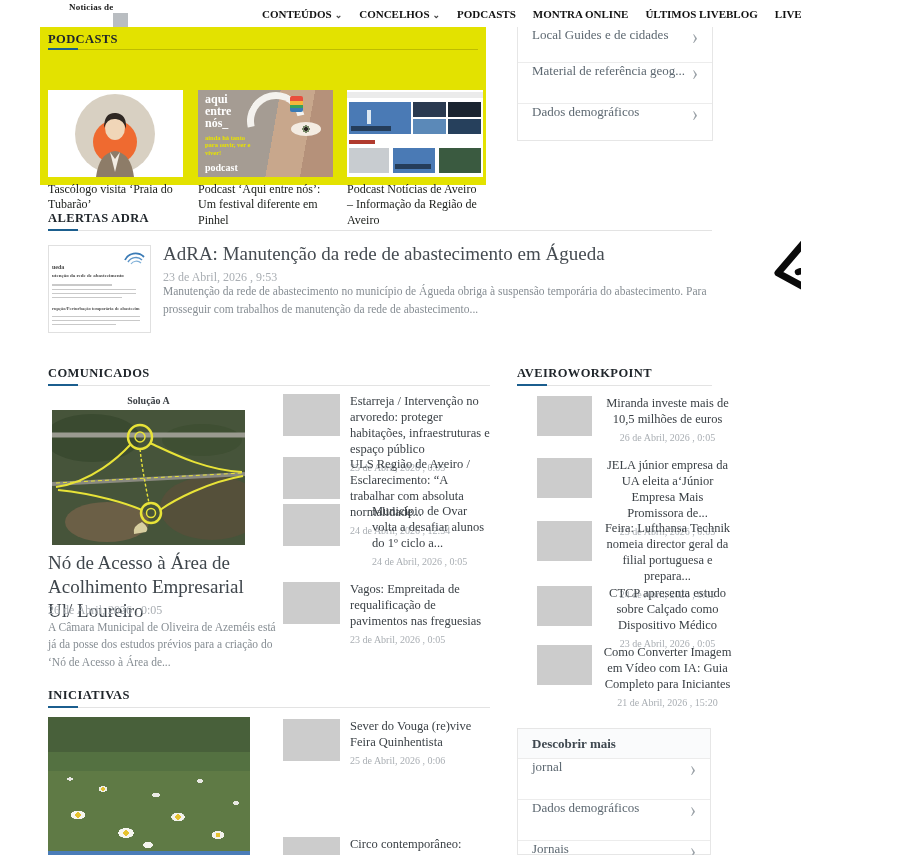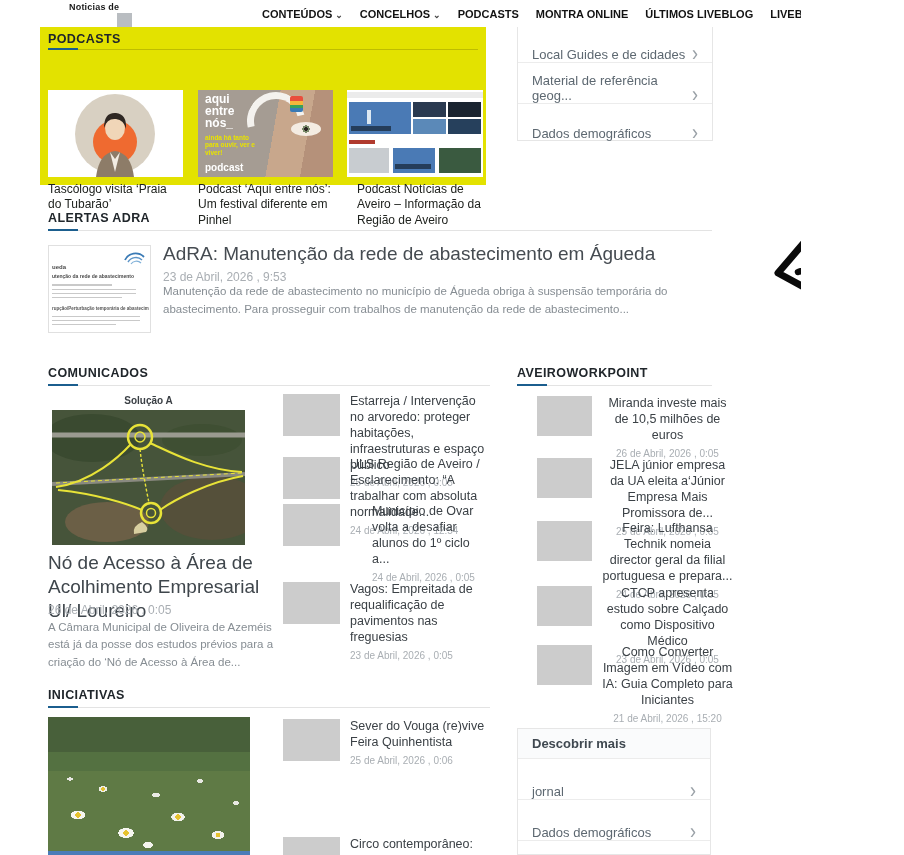--- a/index.html
+++ b/index.html
@@ -1,17 +1,17 @@
 <!DOCTYPE html>
 <html><head>
 <meta charset="utf-8">
 <style>
   html,body{margin:0;padding:0;background:#fff;}
   .page{position:relative;width:801px;height:855px;overflow:hidden;
-        font-family:Liberation Sans, sans-serif;background:#fff;}
+        font-family:Liberation Serif, serif;background:#fff;}
 
   
   .topbar{position:absolute;left:0;top:0;width:904px;height:27px;background:#fff;}
   .logo{position:absolute;left:68px;top:2px;}
   .logo-top{font-size:9px;font-weight:bold;color:#1a1a1a;letter-spacing:.2px;margin-left:1px;}
   .logo-row{display:flex;align-items:stretch;margin-top:1px;}
   .logo-name{background:#2f6cb4;color:#fff;font-weight:bold;font-size:13px;padding:0 4px 1px 3px;line-height:14px;margin-top:32px;}
   .logo-tri{width:15px;background:#b9bdc1;margin-left:2px;position:relative;}
   .logo-tri::after{content:"";position:absolute;left:3px;bottom:3px;border-left:5px solid transparent;
         border-right:5px solid transparent;border-bottom:9px solid #f2f2f2;}
@@ -35,21 +35,21 @@
   .p2-text{position:absolute;left:7px;top:4px;color:#fff;font-weight:bold;font-size:12px;line-height:.98;}
   .p2-tag{position:absolute;left:7px;top:44px;width:52px;color:#e8e300;font-weight:bold;font-size:6.5px;line-height:1.15;}
   .p2-podcast{position:absolute;left:7px;bottom:4px;color:#fff;font-weight:bold;font-size:10px;}
   .p2-logo{position:absolute;right:30px;top:6px;width:13px;height:16px;
            background:linear-gradient(180deg,#e94e3c 0 30%,#f5b63c 30% 55%,#3aa05a 55% 78%,#3a7ab5 78% 100%);border-radius:2px;}
   .p2-eye{position:absolute;right:12px;top:32px;width:30px;height:14px;border-radius:50%;
           background:radial-gradient(circle 5px at 50% 50%,#2a2420 0 35%,#7a8a6a 36% 75%,#f4ece2 76%);}
 
   
   .sidebox{position:absolute;background:#fff;border:1px solid #e6e6e6;box-sizing:border-box;}
-  .siderow{display:flex;align-items:flex-end;justify-content:space-between;padding:0 14px;
+  .siderow{display:flex;align-items:flex-start;justify-content:space-between;padding:0 14px;
            font-size:13px;color:#5d6871;border-top:1px solid #ececec;cursor:pointer;}
   .siderow:first-child{border-top:none;}
   .chev{font-size:18px;color:#9aa1a7;font-weight:normal;line-height:1;transform:scaleY(1.25);}
   .sidehead{display:flex;align-items:center;padding:0 14px;font-size:13px;font-weight:bold;color:#3f4850;
             background:#fafbfc;border-bottom:1px solid #ececec;}
   .vline{position:absolute;left:890px;top:27px;width:1px;height:828px;background:#e3e3e3;}
 
   
   .alert-thumb{position:absolute;left:48px;top:245px;width:103px;height:88px;background:#fff;
                border:1px solid #e0e0e0;overflow:hidden;box-sizing:border-box;}
@@ -201,21 +201,21 @@
         <rect x="2" y="50" width="26" height="4" fill="#b03a2e"></rect>
         <rect x="2" y="58" width="40" height="25" fill="#c8ccd0"></rect>
         <rect x="46" y="58" width="42" height="25" fill="#4a7ab5"></rect>
         <rect x="92" y="58" width="42" height="25" fill="#3a5a40"></rect>
         <rect x="48" y="74" width="36" height="5" fill="#1c2e44" opacity="0.8"></rect>
       </svg>
     </div>
 
     <div class="ptitle" style="left:8px;">Tascólogo visita ‘Praia do Tubarão’</div>
     <div class="ptitle" style="left:158px;">Podcast ‘Aqui entre nós’: Um festival diferente em Pinhel</div>
-    <div class="ptitle" style="left:317px;width:137px;">Podcast Notícias de Aveiro – Informação da Região de Aveiro</div>
+    <div class="ptitle" style="left:307px;width:137px;">Podcast Notícias de Aveiro – Informação da Região de Aveiro</div>
   </div>
 
   <div class="sidebox" style="left:517px;top:27px;width:196px;height:114px;border-top:none;">
     <div class="siderow" style="height:35px;">
       <span>Local Guides e de cidades</span>
       <span class="chev">›</span>
     </div>
     <div class="siderow" style="height:40px;">
       <span>Material de referência geog...</span>
       <span class="chev">›</span>

